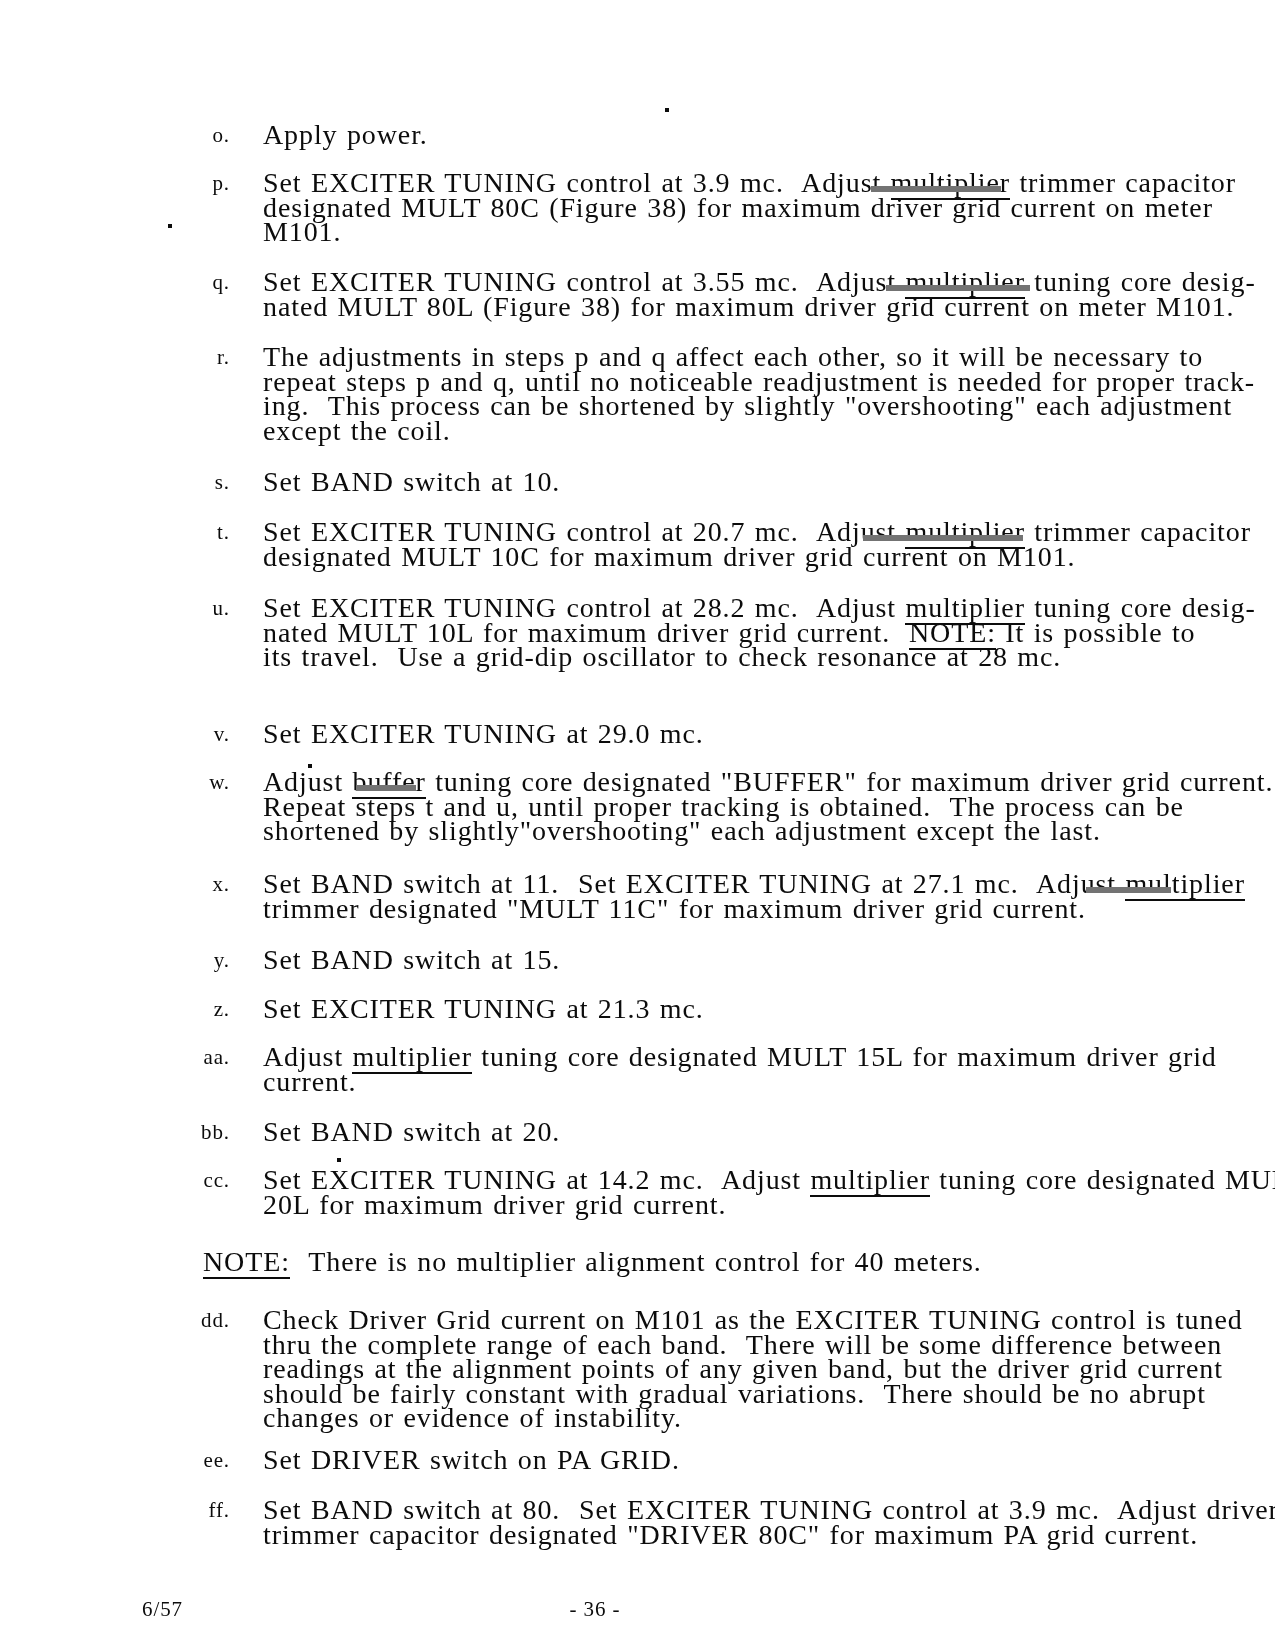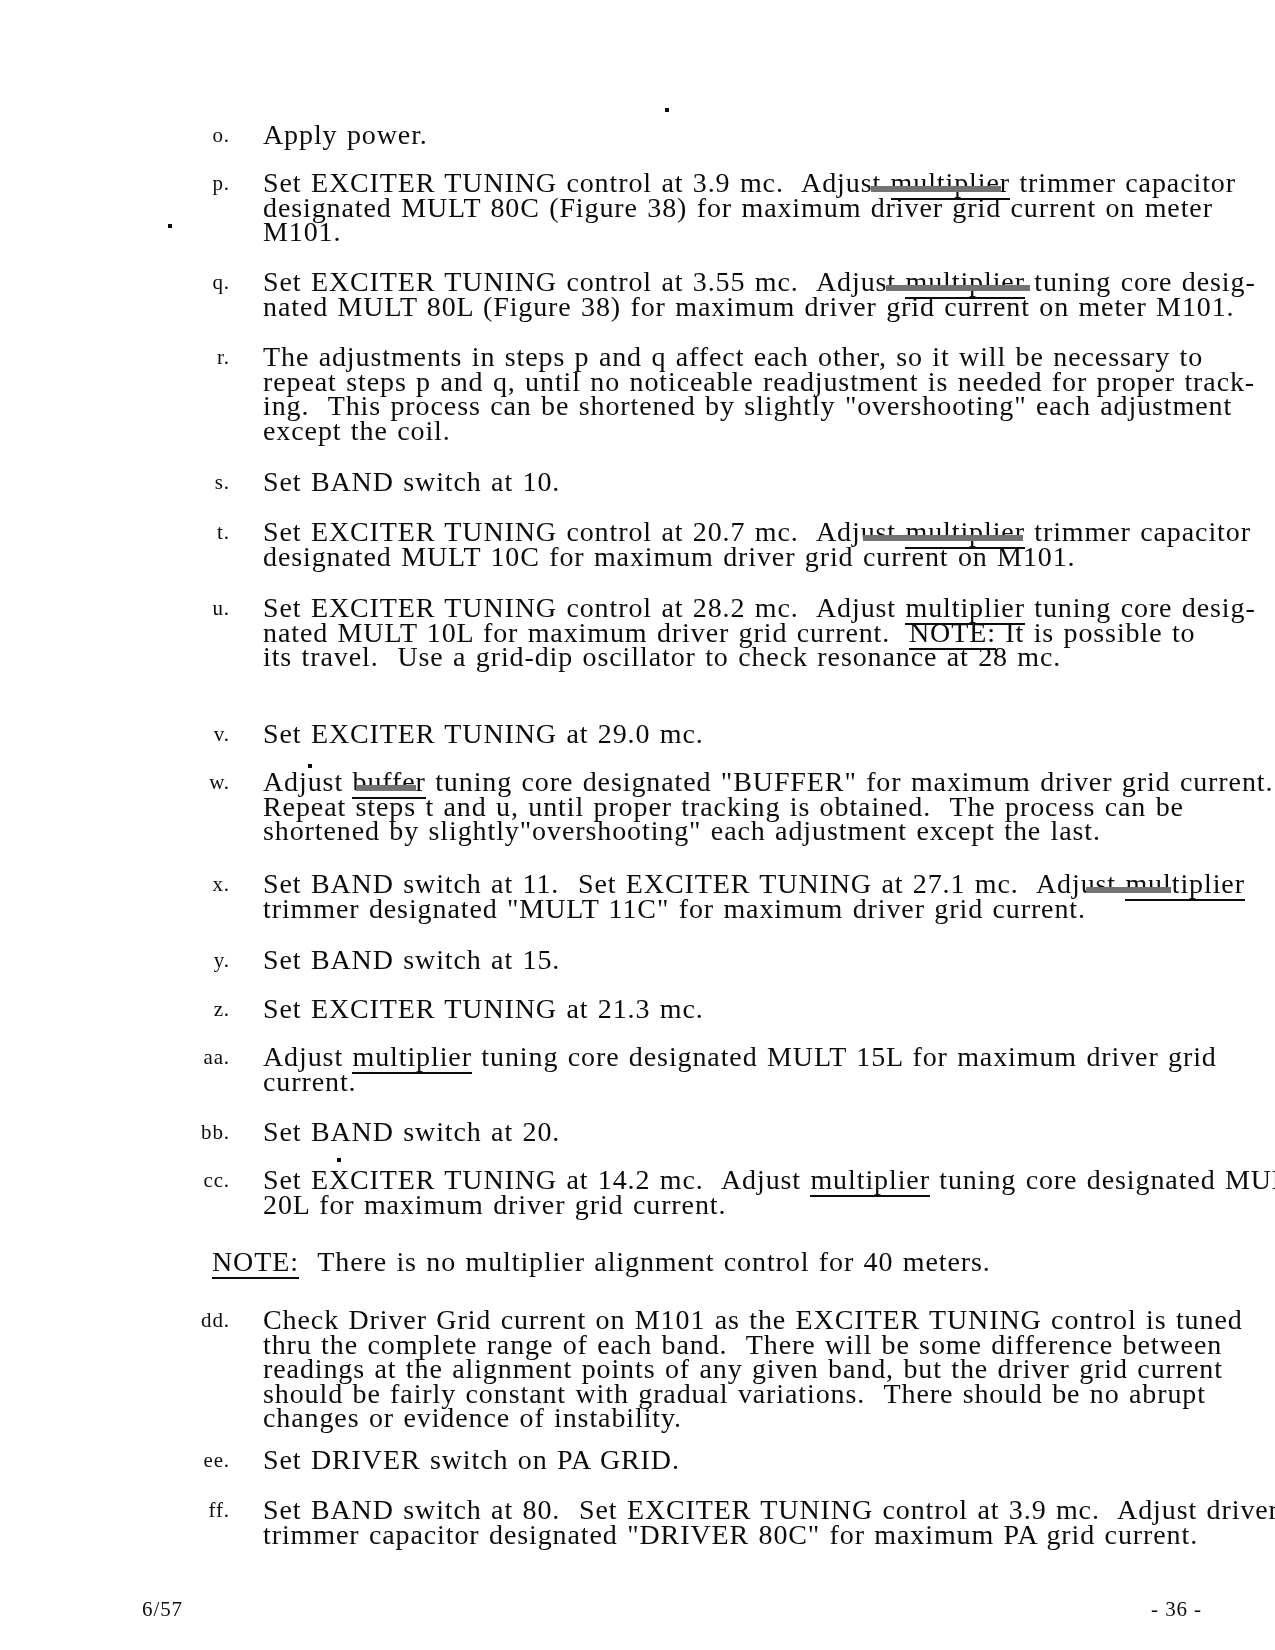--- a/index.html
+++ b/index.html
@@ -15,35 +15,35 @@
   .step{position:absolute;left:0;width:1275px;}
   .step .lbl{
     position:absolute;left:150px;top:0;width:80px;
     text-align:right;
     font-size:21px;line-height:24.5px;letter-spacing:0.9px;
     white-space:pre;
   }
   .step .txt{
     position:absolute;left:263px;top:0;width:960px;
   }
-  .step.note-style .txt{left:212px;}
+  .step.note-style .txt{left:203px;}
   .line{
     font-size:28px;line-height:24.5px;letter-spacing:0.9px;word-spacing:1.5px;
     white-space:pre;
   }
   .seg{white-space:pre;}
   .seg.u{border-bottom:2px solid #0c0c0c;}
   .seg.u2{border-bottom:2.6px solid #0c0c0c;}
   .seg.o{border-top:6px solid #737373;}
   .footer-left,.footer-center{
     position:absolute;top:1597px;
     font-size:21px;line-height:24.5px;letter-spacing:0.9px;white-space:pre;
   }
   .footer-left{left:116px;margin-left:26px;}
-  .footer-center{left:0;width:1190px;text-align:right;padding-left:12px;}
+  .footer-center{left:0;width:1190px;text-align:center;}
   .speck{position:absolute;width:4px;height:4px;background:#0c0c0c;}
 </style>
 </head>
 <body>
 
 <div class="page">
   <div id="steps-root">
       <div class="step" style="top: 123px;">
         <span class="lbl">o.</span>
         <div class="txt">

